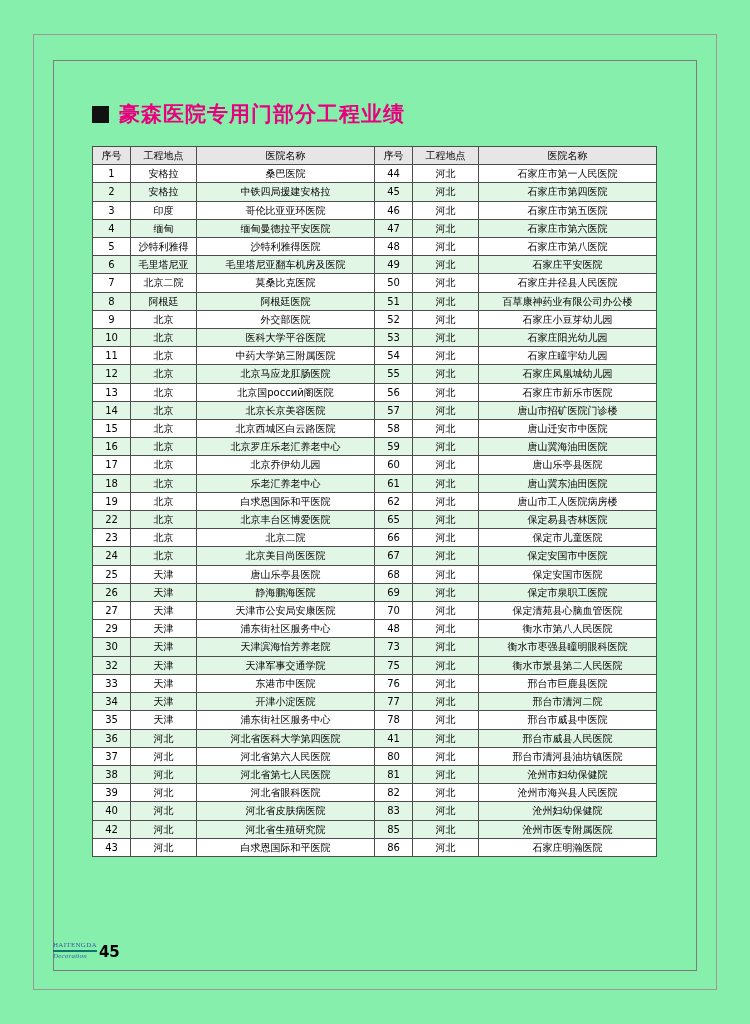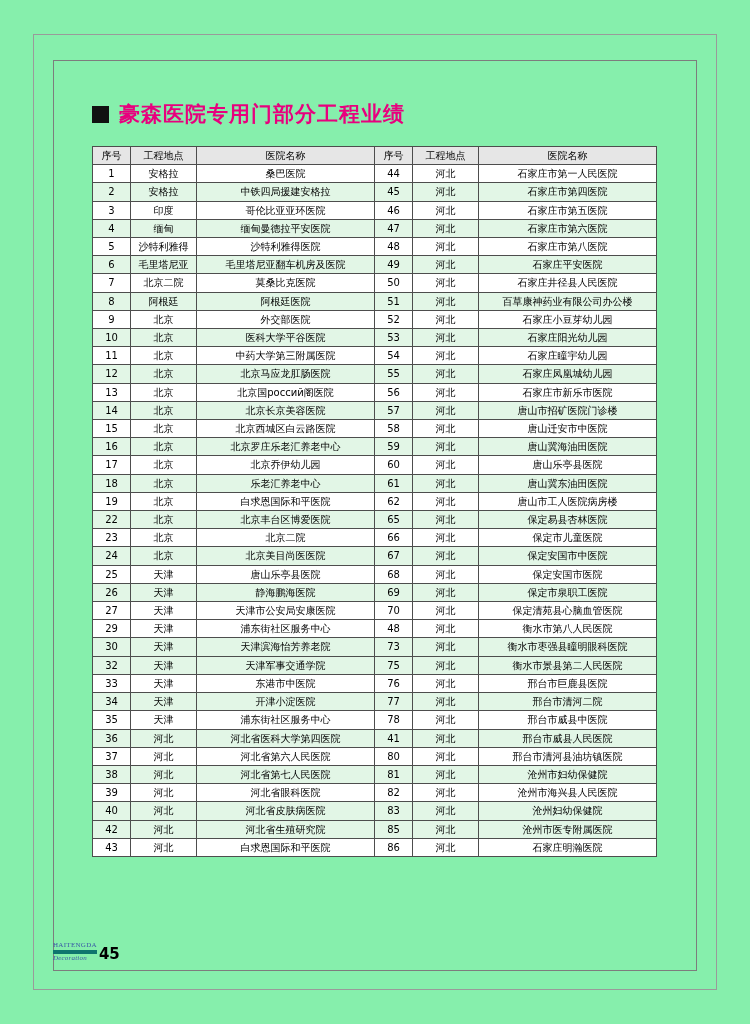--- a/index.html
+++ b/index.html
@@ -107,21 +107,21 @@
   }
   .footer-logo {
     font-family: "Liberation Serif", serif;
     font-size: 7px;
     color: #3b5aa6;
     line-height: 8px;
     text-align: left;
   }
   .footer-logo .l1 {
     letter-spacing: 0.3px;
-    border-bottom: 4px solid #0f766e;
+    border-bottom: 2px solid #0f766e;
     padding-bottom: 1px;
   }
   .footer-logo .l2 {
     font-style: italic;
     letter-spacing: 0.2px;
   }
   .page-num {
     font-family: "DejaVu Sans", sans-serif;
     font-size: 15px;
     font-weight: bold;

